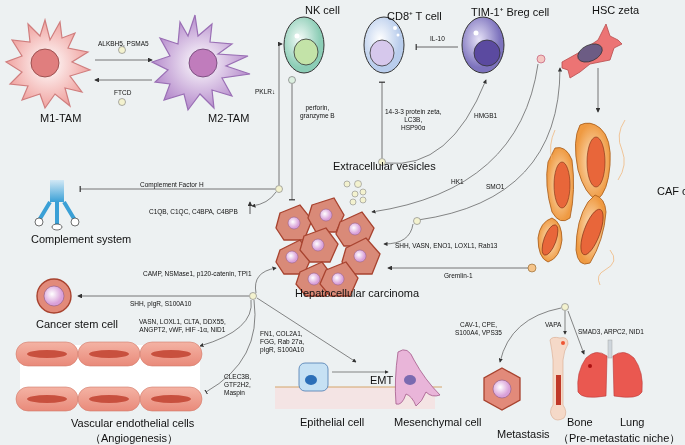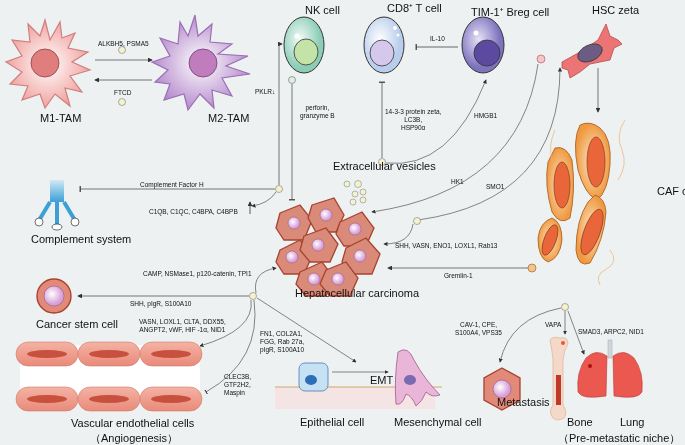--- a/index.html
+++ b/index.html
@@ -232,21 +232,21 @@
     <path d="M613,356 Q624,348 634,358 Q644,372 642,392 Q638,400 614,396 Z" fill="#ea5850" stroke="#b83838" stroke-width=".6"></path>
     <circle cx="590" cy="366" r="2" fill="#a11"></circle>
   </g>
 </svg>
 
 <div class="t lbl" style="left:20px;top:112px">M1-TAM</div>
 <div class="t lbl" style="left:188px;top:112px">M2-TAM</div>
 <div class="t sm" style="left:98px;top:40px">ALKBH5, PSMA5</div>
 <div class="t sm" style="left:114px;top:89px">FTCD</div>
 <div class="t lbl" style="left:285px;top:4px">NK cell</div>
-<div class="t lbl" style="left:367px;top:0">CD8⁺ T cell</div>
+<div class="t lbl" style="left:367px;top:8px">CD8⁺ T cell</div>
 <div class="t lbl" style="left:451px;top:4px">TIM-1⁺ Breg cell</div>
 <div class="t lbl" style="left:572px;top:4px">HSC zeta</div>
 <div class="t lbl" style="left:637px;top:185px">CAF cells</div>
 <div class="t sm" style="left:255px;top:88px">PKLR↓</div>
 <div class="t sm c" style="left:300px;top:104px;white-space:pre">perforin,
 granzyme B</div>
 <div class="t sm" style="left:430px;top:35px">IL-10</div>
 <div class="t sm c" style="left:385px;top:108px;white-space:pre">14-3-3 protein zeta,
 LC3B,
 HSP90α</div>
@@ -273,16 +273,16 @@
 pIgR, S100A10</div>
 <div class="t lbl" style="left:350px;top:374px">EMT</div>
 <div class="t lbl" style="left:51px;top:417px">Vascular endothelial cells</div>
 <div class="t lbl" style="left:70px;top:431px">（Angiogenesis）</div>
 <div class="t lbl" style="left:280px;top:416px">Epithelial cell</div>
 <div class="t lbl" style="left:374px;top:416px">Mesenchymal cell</div>
 <div class="t sm c" style="left:455px;top:321px;white-space:pre">CAV-1, CPE,
 S100A4, VPS35</div>
 <div class="t sm" style="left:545px;top:321px">VAPA</div>
 <div class="t sm" style="left:578px;top:328px">SMAD3, ARPC2, NID1</div>
-<div class="t lbl" style="left:477px;top:396px">Metastasis</div>
+<div class="t lbl" style="left:477px;top:428px">Metastasis</div>
 <div class="t lbl" style="left:547px;top:416px">Bone</div>
 <div class="t lbl" style="left:600px;top:416px">Lung</div>
 <div class="t lbl" style="left:538px;top:431px">（Pre-metastatic niche）</div>
 
 </body></html>

